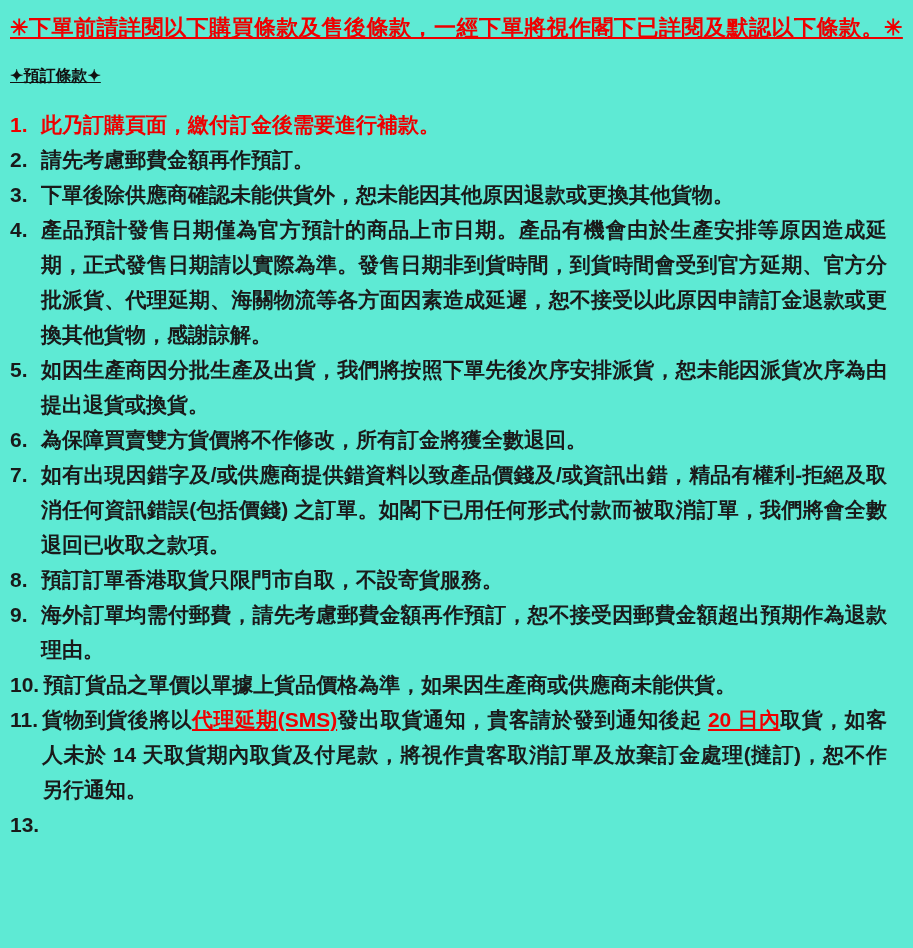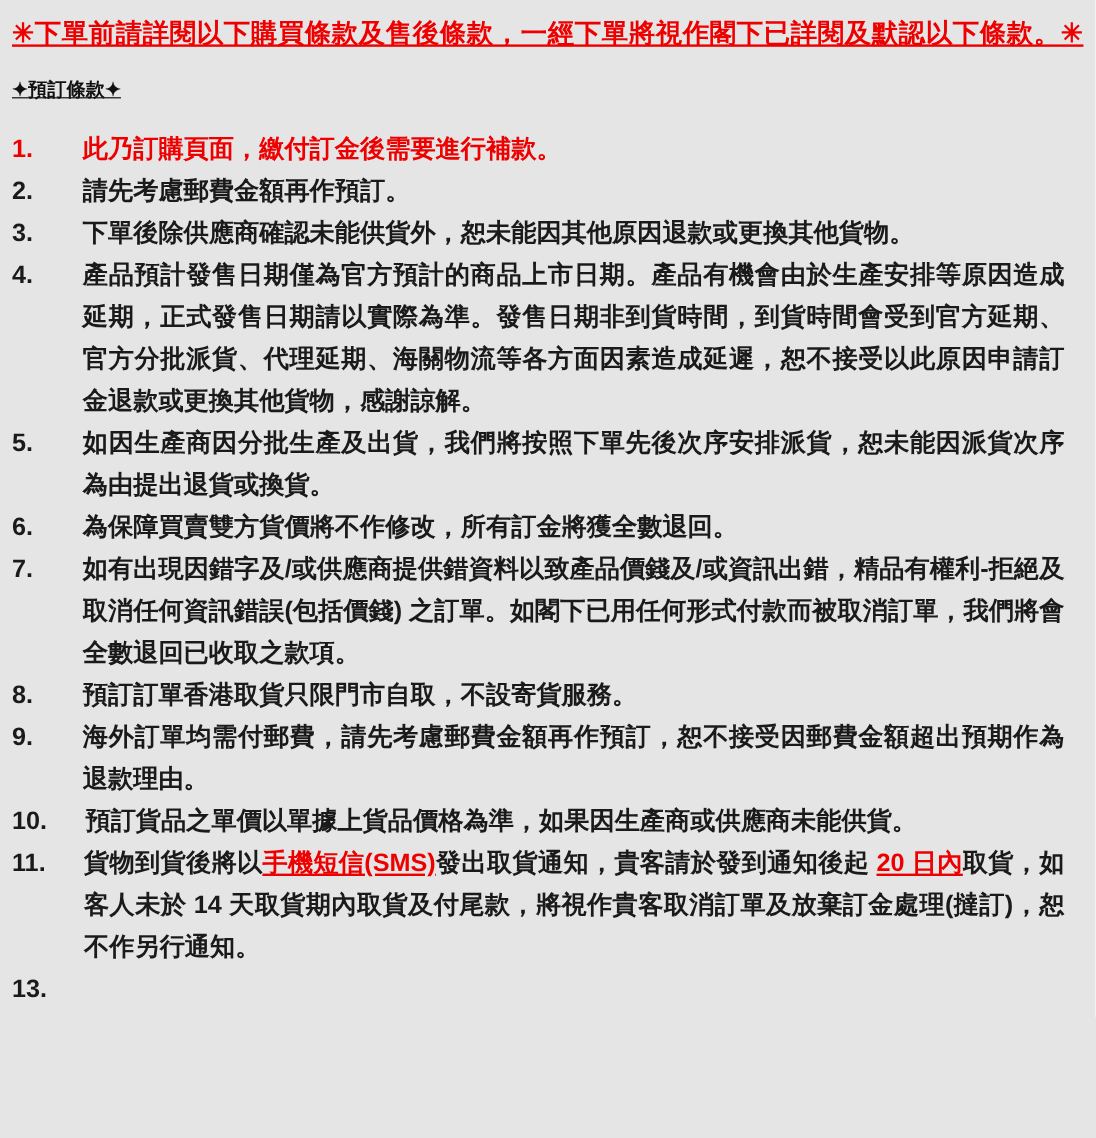--- a/index.html
+++ b/index.html
@@ -1,20 +1,20 @@
 <!DOCTYPE html>
 <html><head>
 <meta charset="utf-8">
 <style>
   html, body { margin: 0; padding: 0; background: #ffffff; }
   .page {
     width: 913px;
     height: 948px;
     box-sizing: border-box;
-    background: #e5e5e5;
+    background: #5eead4;
     font-family: "Liberation Sans", sans-serif;
     font-weight: bold;
     color: #1a1a1a;
     padding: 14px 26px 0 10px;
     overflow: hidden;
   }
   .header-notice {
     color: #ee0000;
     font-size: 22px;
     line-height: 28px;
@@ -39,21 +39,20 @@
   .num {
     min-width: 27px;
     padding-right: 4px;
     white-space: nowrap;
     flex-shrink: 0;
   }
   .text {
     flex: 1;
     text-align: justify;
     text-justify: inter-character;
-    margin-left: 28px;
   }
   .red { color: #ee0000; }
   .underline { text-decoration: underline; }
 </style>
 </head>
 <body>
 
 <div class="page">
   <div class="header-notice">✳下單前請詳閱以下購買條款及售後條款，一經下單將視作閣下已詳閱及默認以下條款。✳</div>
 
@@ -97,20 +96,20 @@
       <div class="item">
         <span class="num">9.</span>
         <div class="text"><span>海外訂單均需付郵費，請先考慮郵費金額再作預訂，恕不接受因郵費金額超出預期作為退款理由。</span></div>
       </div>
       <div class="item">
         <span class="num">10.</span>
         <div class="text"><span>預訂貨品之單價以單據上貨品價格為準，如果因生產商或供應商未能供貨。</span></div>
       </div>
       <div class="item">
         <span class="num">11.</span>
-        <div class="text"><span>貨物到貨後將以</span><span class="red underline">手機短信(SMS)</span><span>發出取貨通知，貴客請於發到通知後起 </span><span class="red underline">20 日內</span><span>取貨，如客人未於 14 天取貨期內取貨及付尾款，將視作貴客取消訂單及放棄訂金處理(撻訂)，恕不作另行通知。</span></div>
+        <div class="text"><span>貨物到貨後將以</span><span class="red underline">代理延期(SMS)</span><span>發出取貨通知，貴客請於發到通知後起 </span><span class="red underline">20 日內</span><span>取貨，如客人未於 14 天取貨期內取貨及付尾款，將視作貴客取消訂單及放棄訂金處理(撻訂)，恕不作另行通知。</span></div>
       </div>
       <div class="item">
         <span class="num">13.</span>
         <div class="text"></div>
       </div>
     </div>
 </div>
 
 </body></html>

